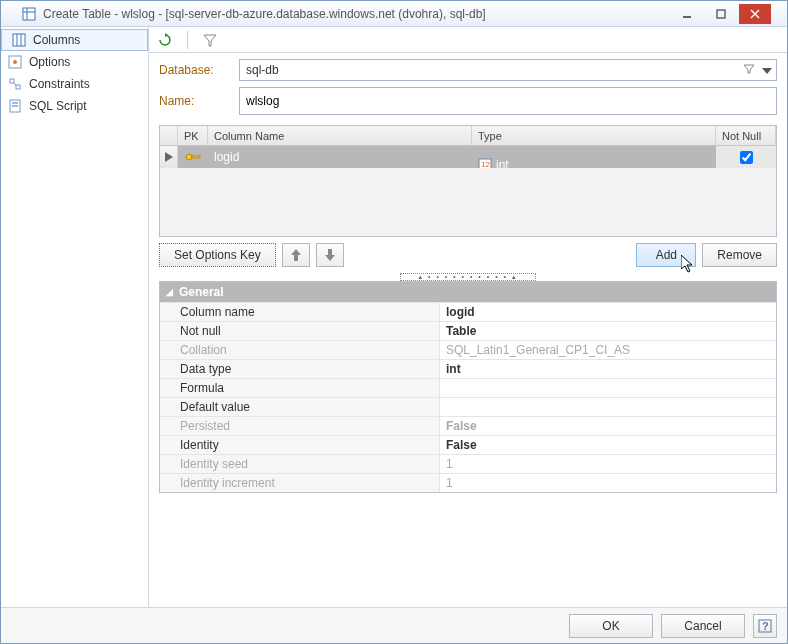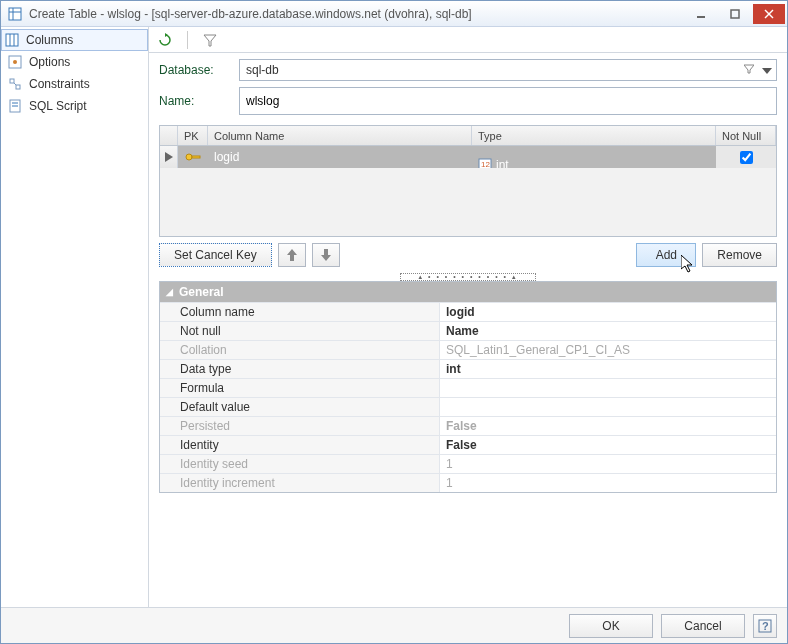--- a/index.html
+++ b/index.html
@@ -11,55 +11,55 @@
     width: 788px;
     height: 644px;
     overflow: hidden;
     border: 1px solid #7a9ac0;
   }
   .titlebar {
     height: 26px;
     background: linear-gradient(#fff, #e8eff8);
     display: flex;
     align-items: center;
-    padding: 0 2px;
+    padding: 0 16px;
     border-bottom: 1px solid #c8d4e6;
   }
   .titlebar .icon { width: 16px; height: 16px; margin: 0 6px 0 4px; display:flex; align-items:center; justify-content:center; }
   .titlebar .title { flex: 1; font-size: 12px; color: #555; }
   .winbtn { width: 32px; height: 20px; display:flex; align-items:center; justify-content:center; margin-left:2px; border:1px solid transparent;}
   .winbtn.min svg, .winbtn.max svg { stroke:#666; }
   .winbtn.close { background:#c84031; }
   .winbtn.close svg { stroke:#fff; }
   .content { display:flex; height: 580px; }
   .sidebar {
     width: 148px;
     border-right: 1px solid #d2d8e0;
     background: #fff;
     padding-top: 2px;
   }
   .side-item {
     display:flex; align-items:center; gap:6px;
     padding: 3px 6px;
     cursor: default;
   }
-  .side-item.selected { background:#f0f6ff; border:1px solid #a6c0e4; padding:2px 2px; }
+  .side-item.selected { background:#f0f6ff; border:1px solid #a6c0e4; padding:2px 9px; }
   .side-icon { width:16px; height:16px; display:flex; align-items:center; justify-content:center; }
   .main { flex:1; display:flex; flex-direction:column; }
   .toolbar {
     height: 26px;
     display:flex; align-items:center; gap:4px;
     padding: 0 6px;
     border-bottom: 1px solid #d2d8e0;
   }
   .tb-btn { width:20px; height:20px; display:flex; align-items:center; justify-content:center; border:1px solid transparent; }
   .tb-sep { width:4px; }
   .form-area { padding: 6px 10px 2px 10px; }
   .form-row { display:flex; align-items:center; margin-bottom:6px; }
-  .form-row label { width:80px; color:#14532d; }
+  .form-row label { width:80px; color:#a16207; }
   .form-row .field {
     flex:1; height:22px; border:1px solid #abb8c8;
     background:#fff; display:flex; align-items:center; padding:0 24px 0 6px;
     position:relative; font-size:12px;
   }
   .dd-caret { position:absolute; right:4px; top:50%; transform:translateY(-50%); }
   .dd-filter { position:absolute; right:22px; top:50%; transform:translateY(-50%); }
   .name-input { border:1px solid #abb8c8; height:22px; flex:1; padding:13px 6px; font-size:12px; font-family:inherit; }
 
   .col-grid {
@@ -265,21 +265,21 @@
           <span>int</span>
         </div>
         <div class="gr-nn">
           <input type="checkbox" checked="" style="">
         </div>
       </div>
       <div class="grid-empty"></div>
     </div>
 
     <div class="row-btns">
-      <div class="btn primary-key">Set Cancel Key</div>
+      <div class="btn primary-key">Set Options Key</div>
       <div class="btn icon-only">
           <svg width="10" height="12">
             <polygon points="5,0 10,6 7,6 7,12 3,12 3,6 0,6" fill="#888"></polygon>
           </svg>
         </div>
       <div class="btn icon-only">
           <svg width="10" height="12">
             <polygon points="5,12 10,6 7,6 7,0 3,0 3,6 0,6" fill="#888"></polygon>
           </svg>
         </div>
@@ -302,21 +302,21 @@
         <span class="collapse-tri">◢</span>
         <span>General</span>
       </div>
       <div id="props-body">
           <div class="prop-row">
             <div class="pname">Column name</div>
             <div class="pval bold">logid</div>
           </div>
           <div class="prop-row">
             <div class="pname">Not null</div>
-            <div class="pval bold">Name</div>
+            <div class="pval bold">Table</div>
           </div>
           <div class="prop-row disabled">
             <div class="pname">Collation</div>
             <div class="pval">SQL_Latin1_General_CP1_CI_AS</div>
           </div>
           <div class="prop-row">
             <div class="pname">Data type</div>
             <div class="pval bold">int</div>
           </div>
           <div class="prop-row">

